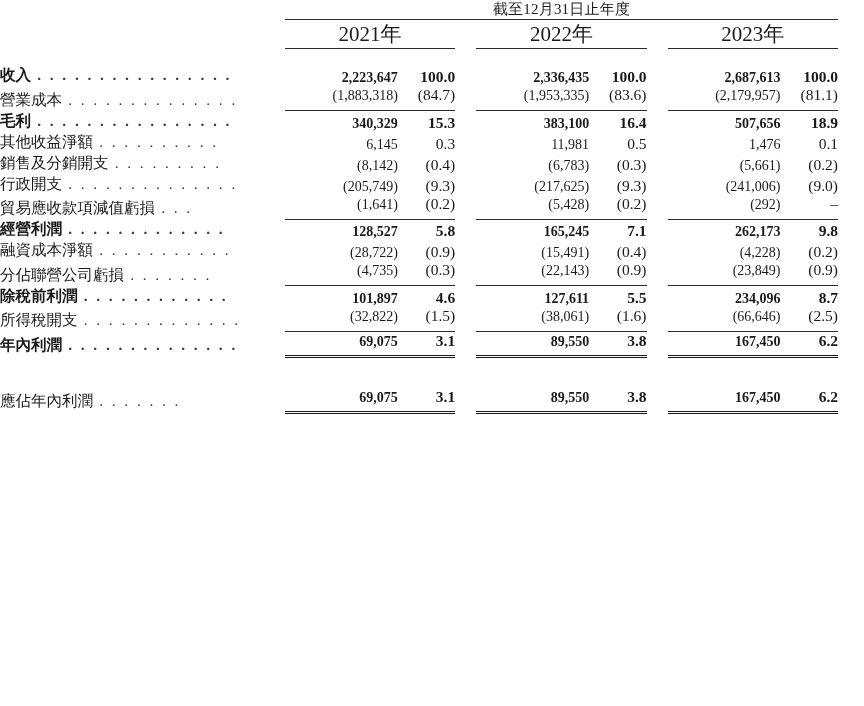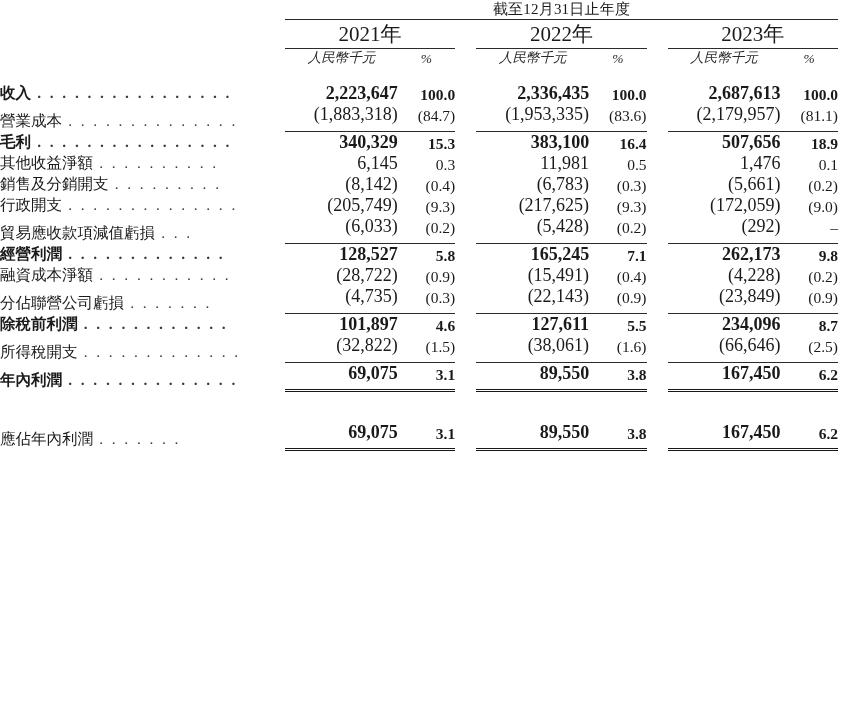--- a/index.html
+++ b/index.html
@@ -86,21 +86,21 @@
   .lbl.bold { font-weight: bold; }
   .lbl .txt { }
   .lbl .dots {
     letter-spacing: 2.4px;
     font-size: 15.5px;
     color: #3a3a3a;
   }
 
   .num {
     text-align: right;
-    font-size: 18px;
+    font-size: 14px;
     padding-top: 5px;
     padding-bottom: 4px;
     padding-right: 0px;
     white-space: nowrap;
     font-variant-numeric: lining-nums;
   }
   .num.bold { font-weight: bold; }
   .pct {
     text-align: right;
     font-size: 15.5px;
@@ -167,31 +167,20 @@
 
     <tr>
       <td></td>
       <td class="hdr-year rule-year" colspan="2">2021年</td>
       <td></td>
       <td class="hdr-year rule-year" colspan="2">2022年</td>
       <td></td>
       <td class="hdr-year rule-year" colspan="2">2023年</td>
     </tr>
 
-    <tr>
-      <td></td>
-      <td class="hdr-unit">人民幣千元</td>
-      <td class="hdr-unit">%</td>
-      <td></td>
-      <td class="hdr-unit">人民幣千元</td>
-      <td class="hdr-unit">%</td>
-      <td></td>
-      <td class="hdr-unit">人民幣千元</td>
-      <td class="hdr-unit">%</td>
-    </tr>
 
     <tr class="spacer">
           <td colspan="9"></td>
         </tr>
 
     </tbody>
       <tbody id="body-rows">
         <tr class="">
           <td class="lbl bold"><span class="txt">收入</span><span class="dots"> . . . . . . . . . . . . . . . .</span></td>
           <td class="num bold">2,223,647</td>
@@ -248,26 +237,26 @@
           <td class="pct">(0.2)</td>
         </tr>
         <tr class="">
           <td class="lbl"><span class="txt">行政開支</span><span class="dots"> . . . . . . . . . . . . . .</span></td>
           <td class="num">(205,749)</td>
           <td class="pct">(9.3)</td>
           <td></td>
           <td class="num">(217,625)</td>
           <td class="pct">(9.3)</td>
           <td></td>
-          <td class="num">(172,059)</td>
+          <td class="num">(241,006)</td>
           <td class="pct">(9.0)</td>
         </tr>
         <tr class="ruled">
           <td class="lbl"><span class="txt">貿易應收款項減值虧損</span><span class="dots"> . . .</span></td>
-          <td class="num">(6,033)</td>
+          <td class="num">(1,641)</td>
           <td class="pct">(0.2)</td>
           <td></td>
           <td class="num">(5,428)</td>
           <td class="pct">(0.2)</td>
           <td></td>
           <td class="num">(292)</td>
           <td class="pct">–</td>
         </tr>
         <tr class="">
           <td class="lbl bold"><span class="txt">經營利潤</span><span class="dots"> . . . . . . . . . . . . .</span></td>

